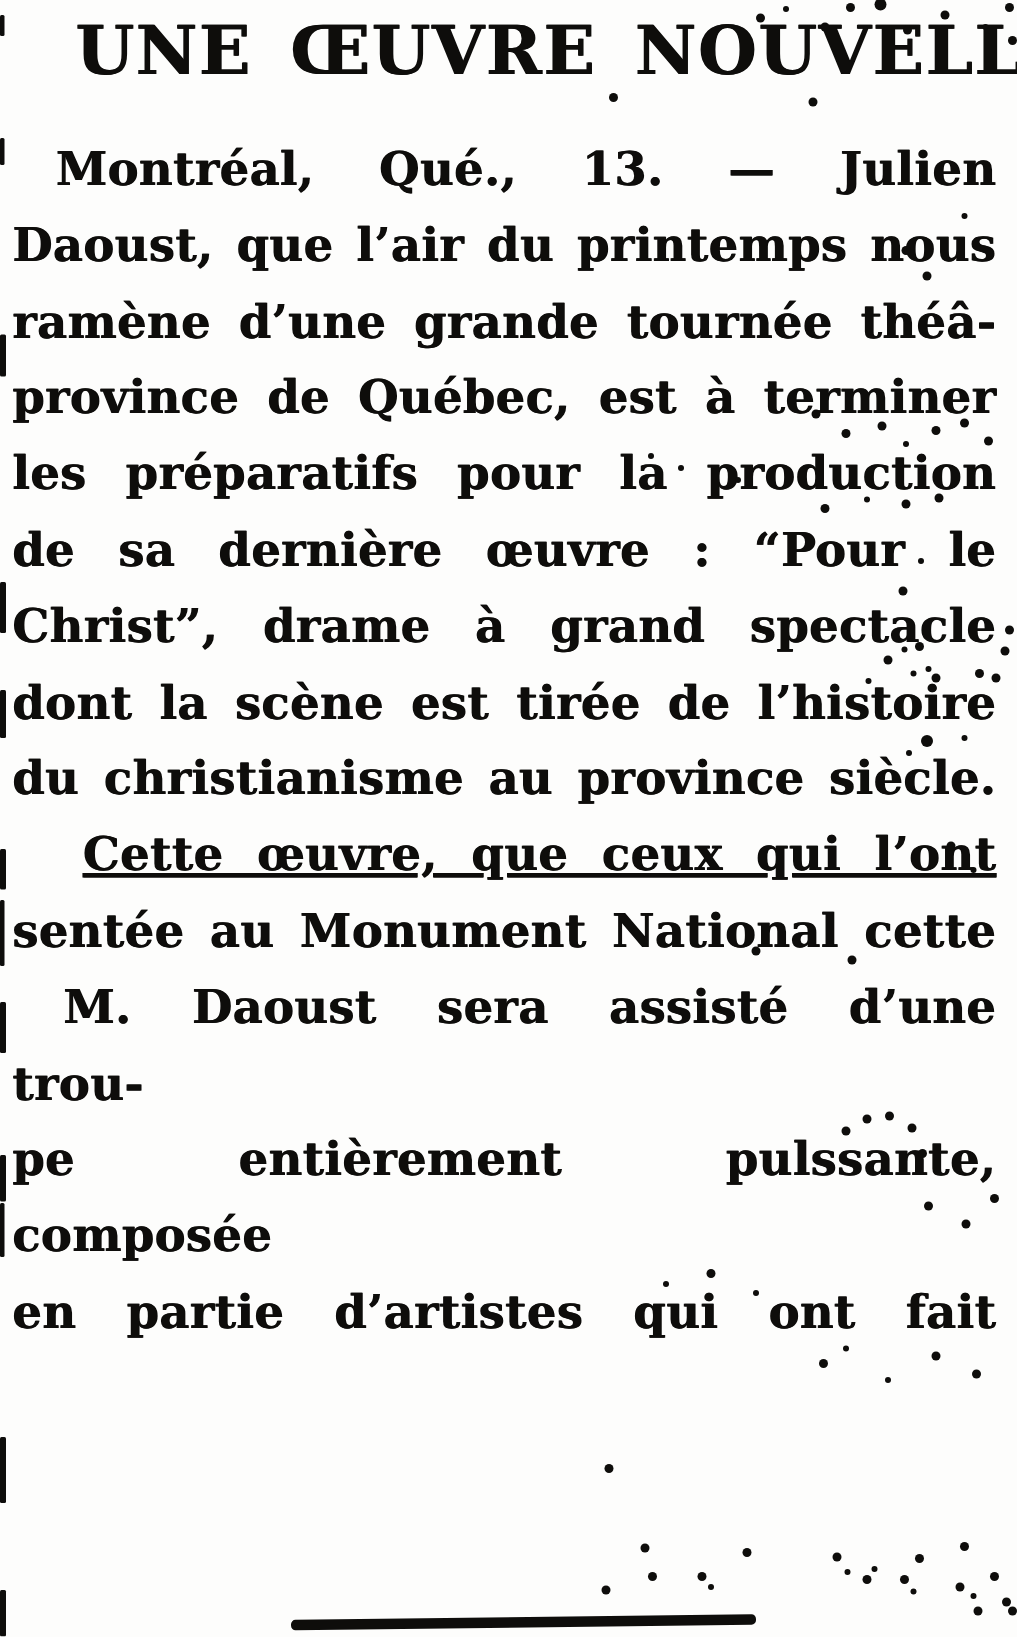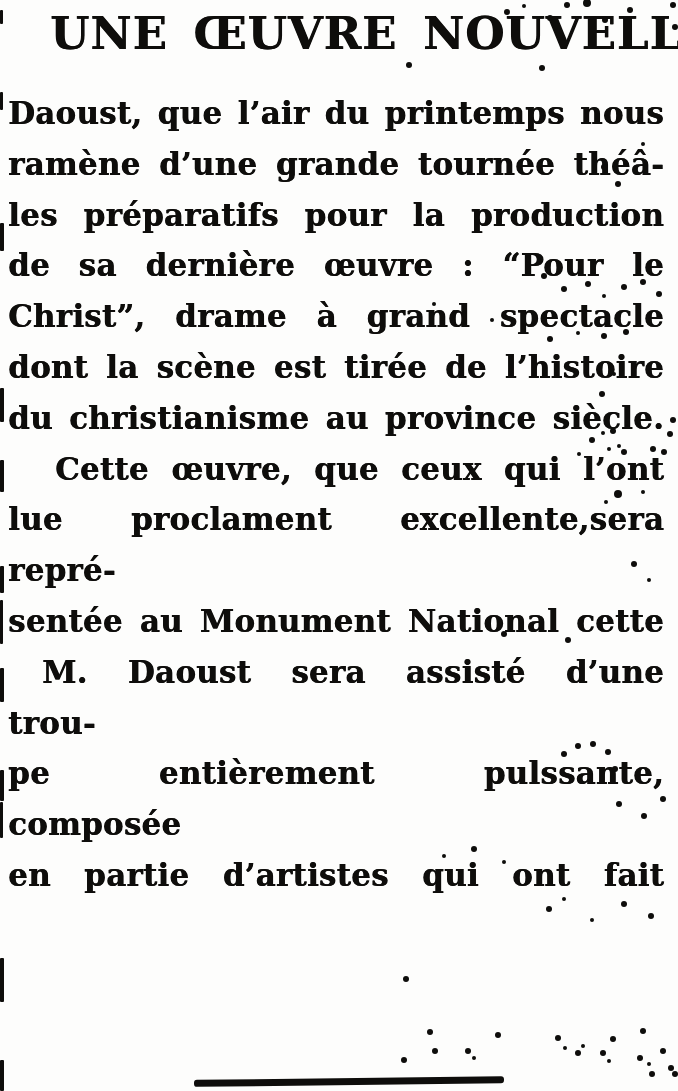--- a/index.html
+++ b/index.html
@@ -22,21 +22,21 @@
     position:absolute; top:88px; left:8px; width:656px;
     font-size:31px; font-weight:700; line-height:50.8px;
     word-spacing:4px; letter-spacing:0.2px;
   }
   .ln {
     text-align:justify; text-align-last:justify;
     white-space:normal; text-shadow:0.5px 0 var(--ink);
   }
   .ln.end { text-align-last:left; }
   .in-a { text-indent:29px; }
-  .in-b { text-indent:47px; }
+  .in-b { text-indent:47px;text-decoration:underline; }
   .in-c { text-indent:34px; }
 
   
   .dash { position:absolute; left:0; width:4px; background:var(--ink); border-radius:1px; }
   .d1 { top:10px;  height:14px; width:3px; }
   .d2 { top:92px;  height:18px; width:3px; }
   .d3 { top:223px; height:28px; }
   .d4 { top:388px; height:34px; }
   .d5 { top:460px; height:32px; }
   .d6 { top:566px; height:27px; }
@@ -93,30 +93,31 @@
   }
 </style>
 </head>
 <body>
 
 <div class="clipping">
 
   <div class="headline">UNE ŒUVRE NOUVELLE</div>
 
   <div class="body-text">
+    <div class="ln in-a">Montréal, Qué., 13. — Julien</div>
     <div class="ln">Daoust, que l’air du printemps nous</div>
     <div class="ln">ramène d’une grande tournée théâ-</div>
+    <div class="ln">province de Québec, est à terminer</div>
     <div class="ln">les préparatifs pour la production</div>
     <div class="ln">de sa dernière œuvre : “Pour le</div>
     <div class="ln">Christ”, drame à grand spectacle</div>
     <div class="ln">dont la scène est tirée de l’histoire</div>
     <div class="ln">du christianisme au province siècle.</div>
 
     <div class="ln in-b">Cette œuvre, que ceux qui l’ont</div>
-    <div class="ln">lue proclament excellente,sera repré-</div>
     <div class="ln">sentée au Monument National cette</div>
 
     <div class="ln in-c">M. Daoust sera assisté d’une trou-</div>
     <div class="ln">pe entièrement pulssante, composée</div>
     <div class="ln">en partie d’artistes qui ont fait</div>
 
   </div>
 
   <div class="dash d1"></div>
   <div class="dash d2"></div>

